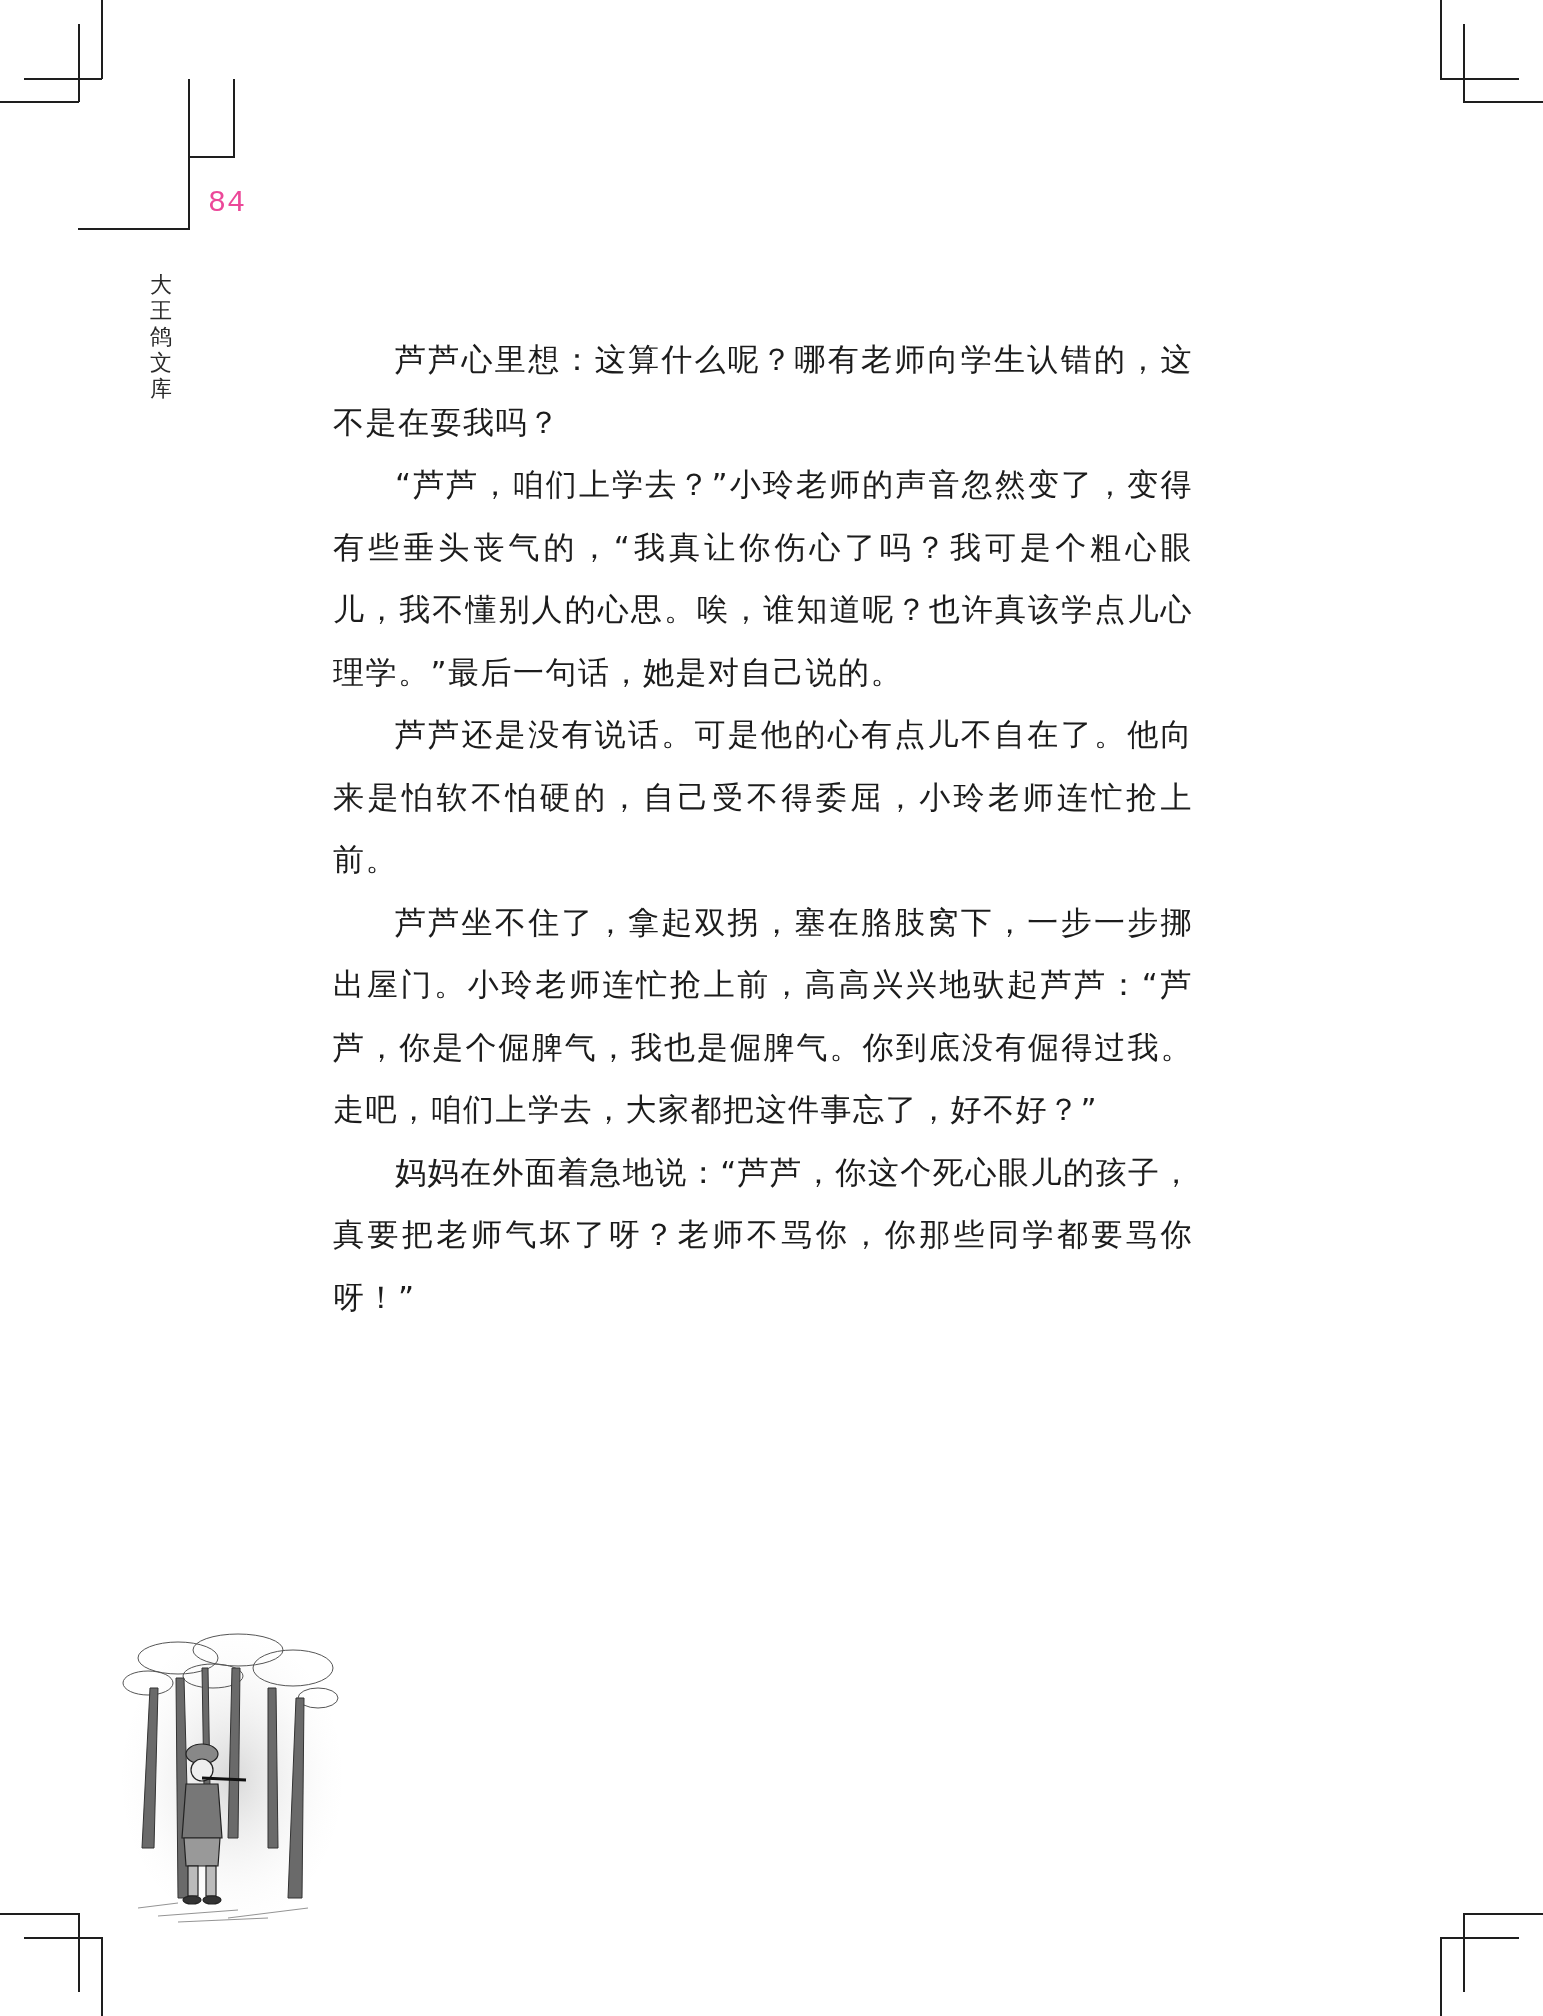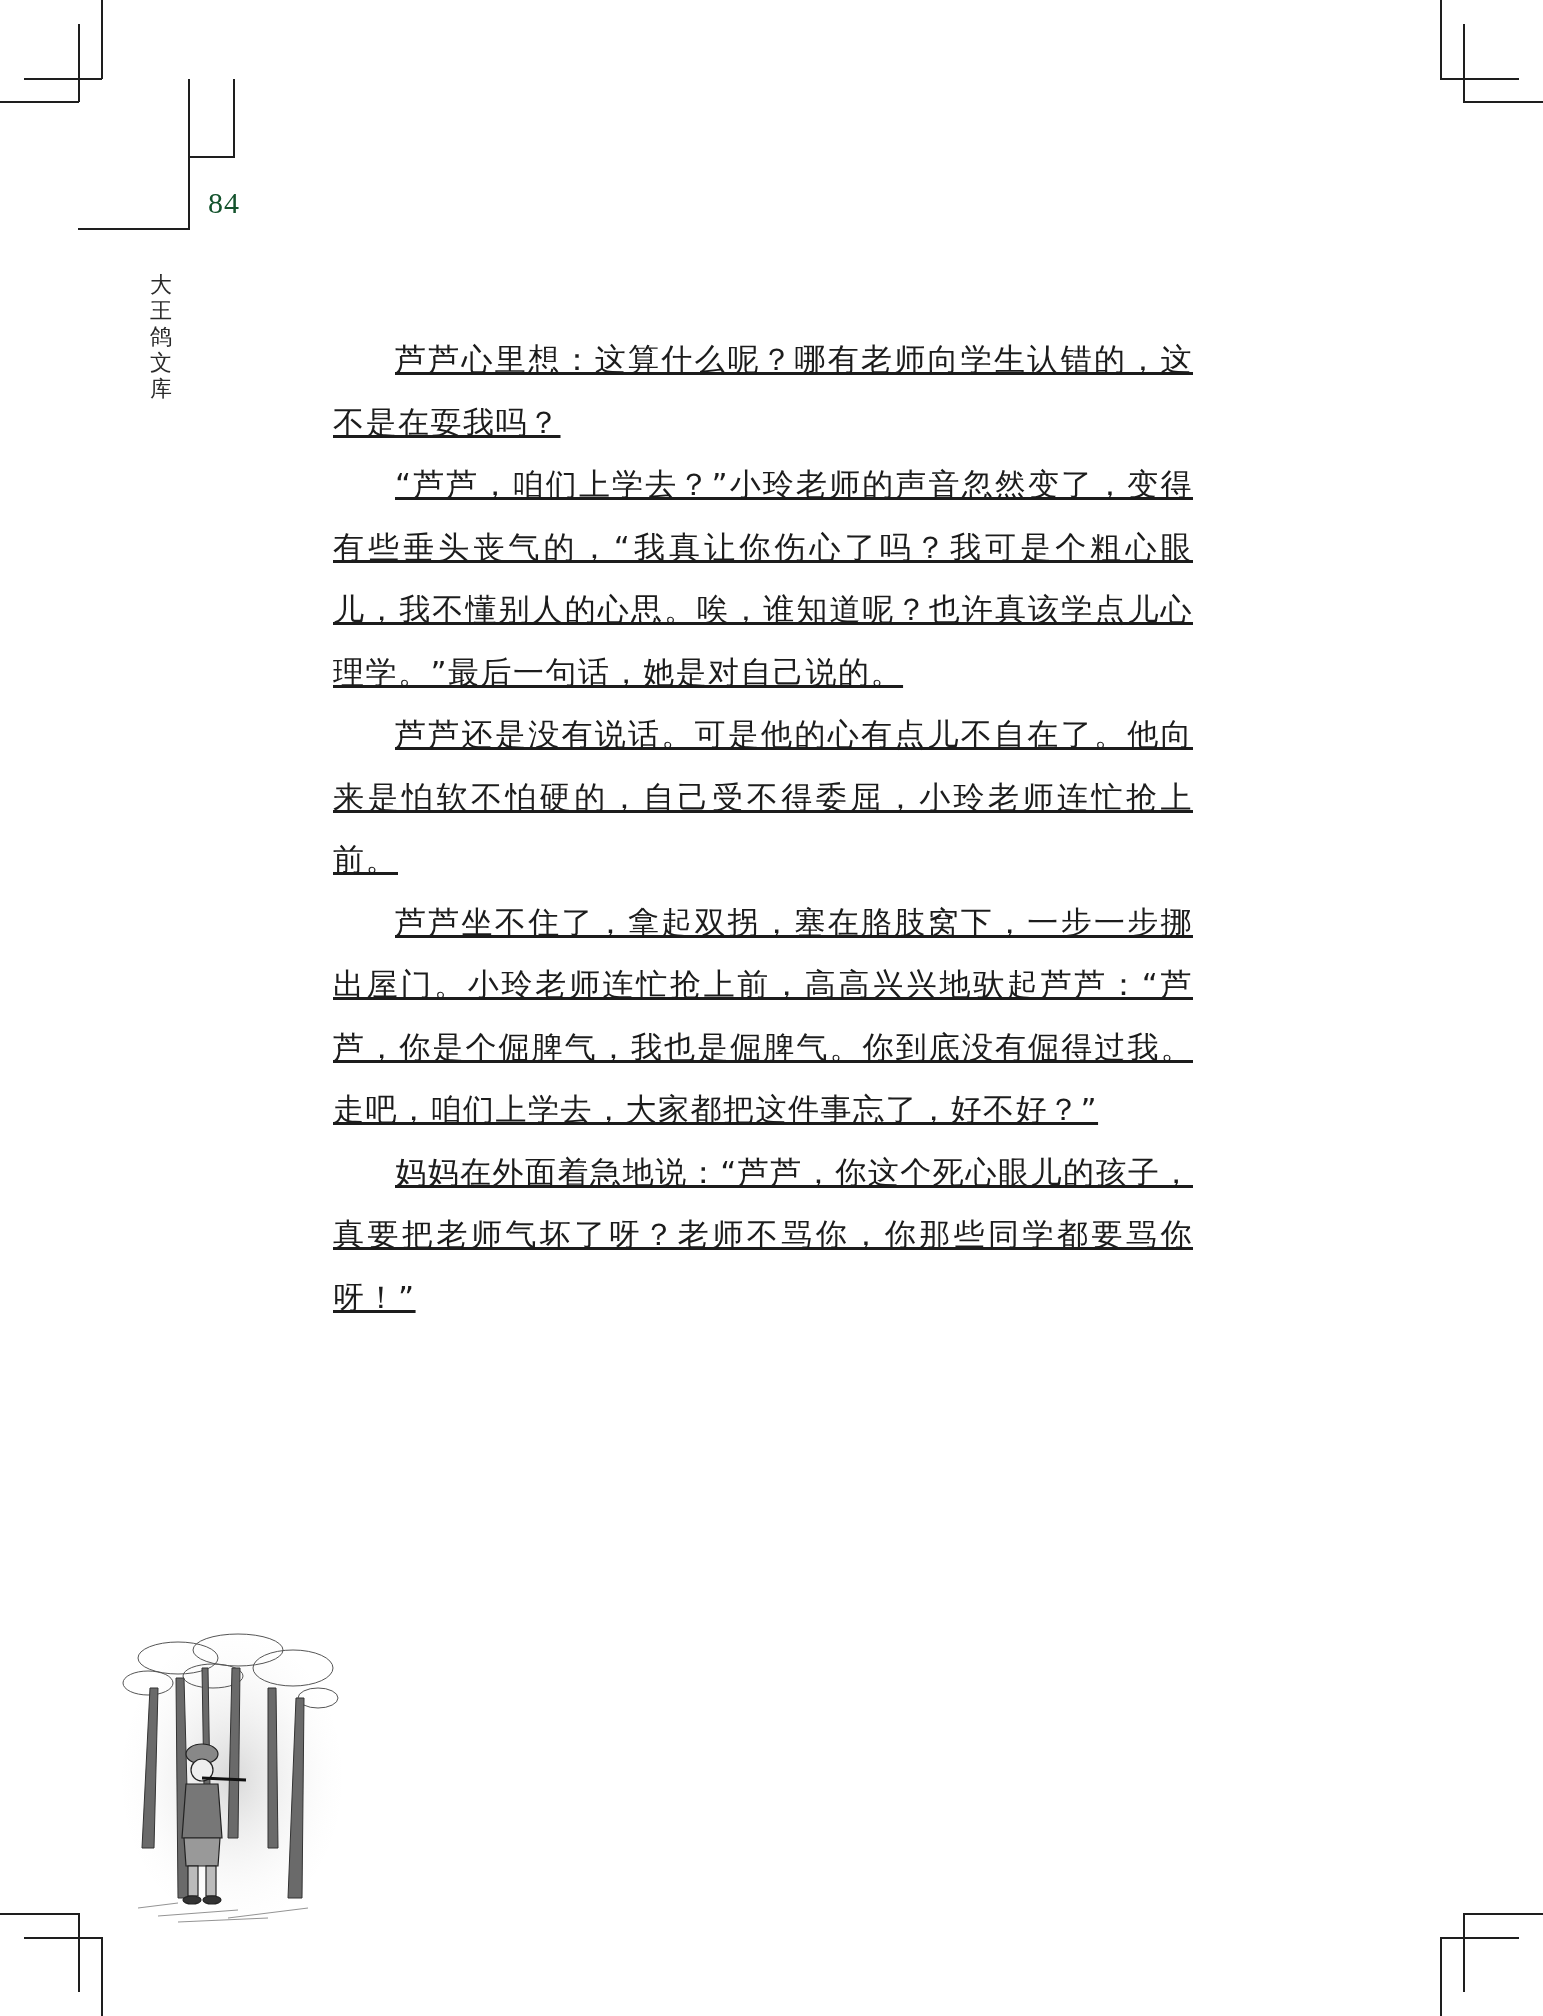--- a/index.html
+++ b/index.html
@@ -1,28 +1,28 @@
 <!DOCTYPE html>
 <html><head>
   <meta charset="utf-8">
   <style>
     html, body { margin: 0; padding: 0; background: #ffffff; }
     body { width: 1543px; height: 2016px; position: relative; overflow: hidden;
            font-family: "DejaVu Sans", "Liberation Sans", sans-serif; color: #1c1c1c; }
     .line { position: absolute; background: #1e1e1e; }
     .h { height: 2px; }
     .v { width: 2px; }
-    .page-number { position: absolute; left: 208px; top: 186px; font-family: Liberation Serif, serif;
-                   font-size: 30px; color: #14532d; letter-spacing: 1px; }
+    .page-number { position: absolute; left: 208px; top: 186px; font-family: Liberation Mono, monospace;
+                   font-size: 30px; color: #ec4899; letter-spacing: 1px; }
     .series-title { position: absolute; left: 146px; top: 272px; width: 30px; font-size: 22px; line-height: 26px;
                     color: #2a2a2a; text-align: center; }
     .series-title span { display: block; }
     .body-text { position: absolute; left: 333px; top: 328px; width: 860px; font-size: 31px; line-height: 62.5px;
                  color: #1c1c1c; letter-spacing: 1.5px; text-align: justify; }
-    .body-text p { margin: 0; text-indent: 2em; text-decoration: underline; }
+    .body-text p { margin: 0; text-indent: 2em; }
     .illustration { position: absolute; left: 118px; top: 1628px; width: 228px; height: 300px; }
   </style>
 </head>
 <body>
 
 <div>
   <div class="line h" style="left:24px; top:78px; width:78px;"></div>
   <div class="line v" style="left:101px; top:0px; height:79px;"></div>
   <div class="line h" style="left:0px; top:101px; width:79px;"></div>
   <div class="line v" style="left:78px; top:24px; height:78px;"></div>

